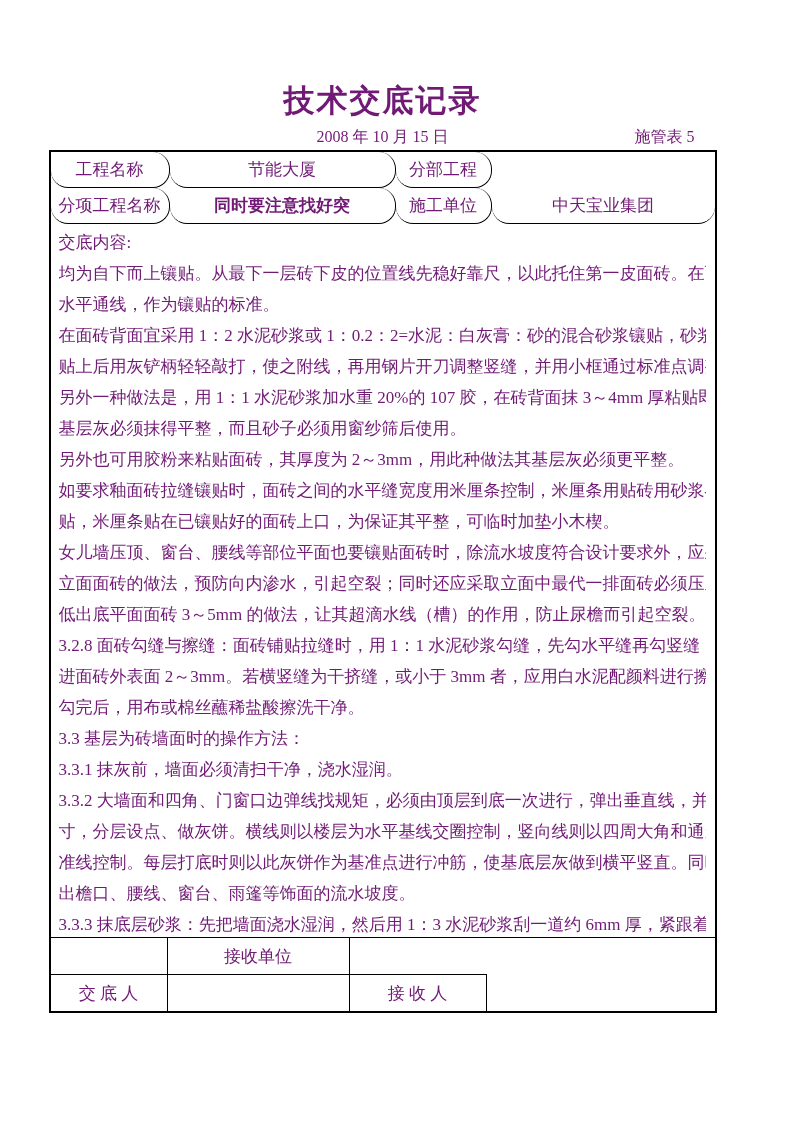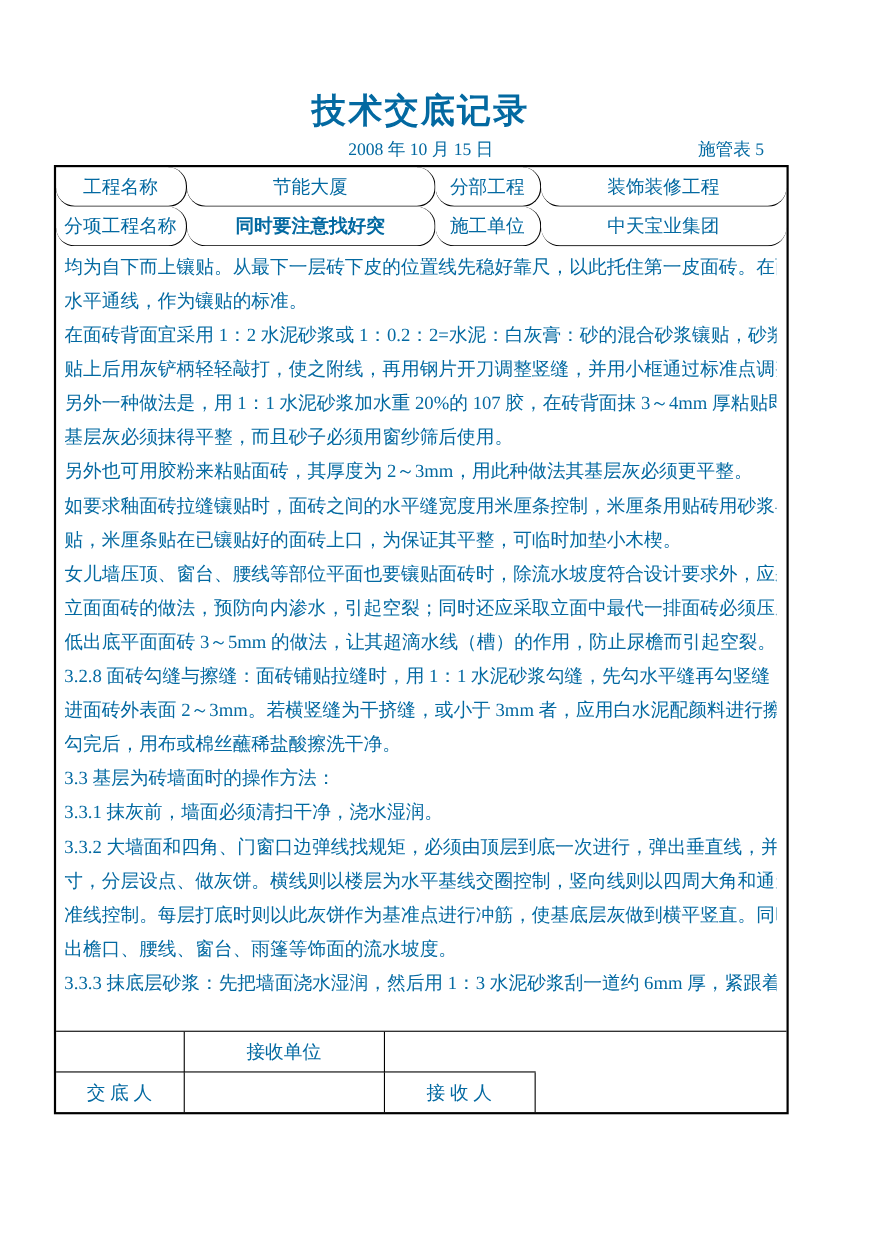--- a/index.html
+++ b/index.html
@@ -1,16 +1,16 @@
 <!DOCTYPE html>
 <html><head>
 <meta charset="utf-8">
 <style>
   html,body{margin:0;padding:0;background:#fff;}
-  .doc{width:765px;height:1122px;position:relative;background:#ffffff;color:#0369a1;
+  .doc{width:765px;height:1122px;position:relative;background:#ffffff;color:#701a75;
        font-family:"Liberation Serif","DejaVu Serif",serif;overflow:hidden;}
   .title{padding-top:82px;text-align:center;font-family:"Liberation Sans","DejaVu Sans",sans-serif;
          font-weight:bold;font-size:31px;letter-spacing:2px;line-height:38px;}
   .dateline{position:relative;width:668px;margin:7px auto 3px auto;height:20px;
             text-align:center;font-size:16px;line-height:20px;}
   .formcode{position:absolute;right:22px;top:0;font-size:16px;}
   .sheet{width:668px;margin:0 auto;border:2px solid #000;box-sizing:border-box;}
   .grid-head{display:grid;grid-template-columns:119px 226px 96px 223px;}
   .grid-sig{display:grid;grid-template-columns:117px 182px 137px 228px;}
   .cell{height:35px;display:flex;align-items:center;justify-content:center;
@@ -36,31 +36,31 @@
     <span>2008 年 10 月 15 日</span>
     <span class="formcode">施管表 5</span>
   </div>
 
   <div class="sheet">
 
     <div class="grid-head">
       <div class="cell">工程名称</div>
       <div class="cell">节能大厦</div>
       <div class="cell">分部工程</div>
-      <div class="cell noright">装饰装修工程</div>
     </div>
 
     <div class="grid-head">
       <div class="cell">分项工程名称</div>
       <div class="cell bold">同时要注意找好突</div>
       <div class="cell">施工单位</div>
       <div class="cell noright">中天宝业集团</div>
     </div>
 
     <div class="content">
+      <div class="cline">交底内容:</div>
       <div>
           <div class="cline just">均为自下而上镶贴。从最下一层砖下皮的位置线先稳好靠尺，以此托住第一皮面砖。在面砖外皮上口拉</div>
           <div class="cline">水平通线，作为镶贴的标准。</div>
           <div class="cline just">在面砖背面宜采用 1：2 水泥砂浆或 1：0.2：2=水泥：白灰膏：砂的混合砂浆镶贴，砂浆厚度为 6～10mm，</div>
           <div class="cline just">贴上后用灰铲柄轻轻敲打，使之附线，再用钢片开刀调整竖缝，并用小框通过标准点调整平面和垂直度。</div>
           <div class="cline just">另外一种做法是，用 1：1 水泥砂浆加水重 20%的 107 胶，在砖背面抹 3～4mm 厚粘贴即可。但此种做法其</div>
           <div class="cline">基层灰必须抹得平整，而且砂子必须用窗纱筛后使用。</div>
           <div class="cline">另外也可用胶粉来粘贴面砖，其厚度为 2～3mm，用此种做法其基层灰必须更平整。</div>
           <div class="cline just">如要求釉面砖拉缝镶贴时，面砖之间的水平缝宽度用米厘条控制，米厘条用贴砖用砂浆与中层灰临时镶</div>
           <div class="cline">贴，米厘条贴在已镶贴好的面砖上口，为保证其平整，可临时加垫小木楔。</div>

